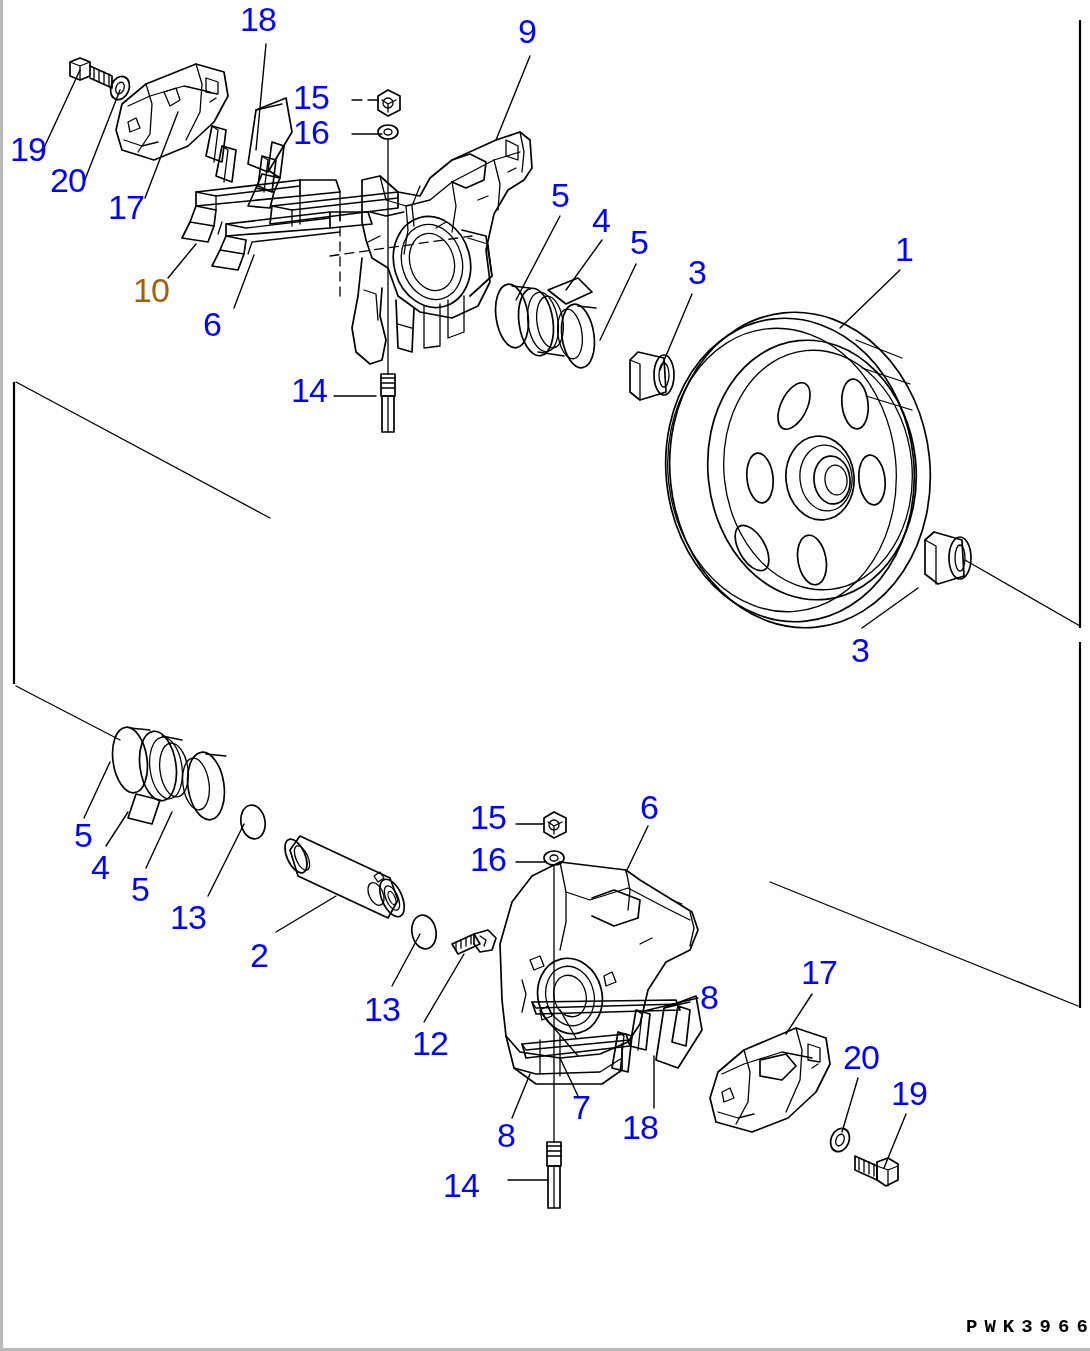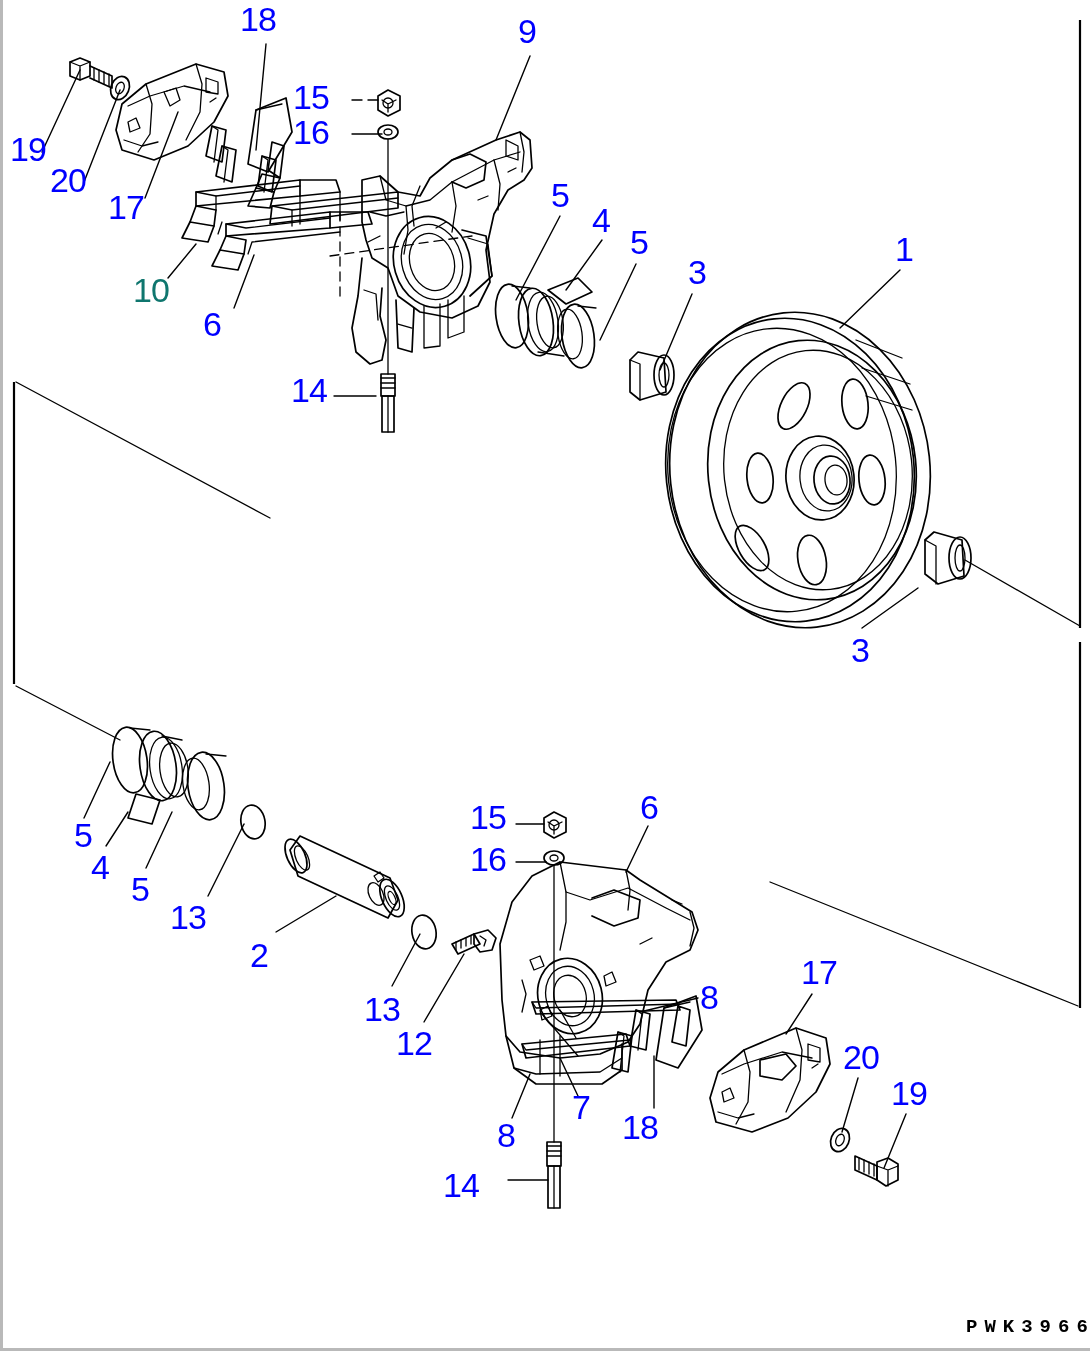--- a/index.html
+++ b/index.html
@@ -382,34 +382,34 @@
       <div class="callout" style="left: 293px; top: 80px; color: rgb(0, 0, 255);">15</div>
       <div class="callout" style="left: 293px; top: 115px; color: rgb(0, 0, 255);">16</div>
       <div class="callout" style="left: 10px; top: 132px; color: rgb(0, 0, 255);">19</div>
       <div class="callout" style="left: 50px; top: 163px; color: rgb(0, 0, 255);">20</div>
       <div class="callout" style="left: 108px; top: 190px; color: rgb(0, 0, 255);">17</div>
       <div class="callout" style="left: 551px; top: 178px; color: rgb(0, 0, 255);">5</div>
       <div class="callout" style="left: 592px; top: 203px; color: rgb(0, 0, 255);">4</div>
       <div class="callout" style="left: 630px; top: 225px; color: rgb(0, 0, 255);">5</div>
       <div class="callout" style="left: 688px; top: 255px; color: rgb(0, 0, 255);">3</div>
       <div class="callout" style="left: 895px; top: 232px; color: rgb(0, 0, 255);">1</div>
-      <div class="callout" style="left: 133px; top: 273px; color: #0f766e; text-align: right;">10</div>
+      <div class="callout" style="left: 133px; top: 273px; color: #a16207; text-align: right;">10</div>
       <div class="callout" style="left: 203px; top: 307px; color: rgb(0, 0, 255);">6</div>
       <div class="callout" style="left: 291px; top: 373px; color: rgb(0, 0, 255);">14</div>
       <div class="callout" style="left: 851px; top: 633px; color: rgb(0, 0, 255);">3</div>
       <div class="callout" style="left: 74px; top: 818px; color: rgb(0, 0, 255);">5</div>
       <div class="callout" style="left: 91px; top: 850px; color: rgb(0, 0, 255);">4</div>
       <div class="callout" style="left: 131px; top: 872px; color: rgb(0, 0, 255);">5</div>
       <div class="callout" style="left: 170px; top: 900px; color: rgb(0, 0, 255);">13</div>
       <div class="callout" style="left: 250px; top: 938px; color: rgb(0, 0, 255);">2</div>
       <div class="callout" style="left: 470px; top: 800px; color: rgb(0, 0, 255);">15</div>
       <div class="callout" style="left: 470px; top: 842px; color: rgb(0, 0, 255);">16</div>
       <div class="callout" style="left: 640px; top: 790px; color: rgb(0, 0, 255);">6</div>
       <div class="callout" style="left: 364px; top: 992px; color: rgb(0, 0, 255);">13</div>
-      <div class="callout" style="left: 396px; top: 1026px; color: rgb(0, 0, 255);">12</div>
+      <div class="callout" style="left: 412px; top: 1026px; color: rgb(0, 0, 255);">12</div>
       <div class="callout" style="left: 700px; top: 980px; color: rgb(0, 0, 255);">8</div>
       <div class="callout" style="left: 801px; top: 955px; color: rgb(0, 0, 255);">17</div>
       <div class="callout" style="left: 843px; top: 1040px; color: rgb(0, 0, 255);">20</div>
       <div class="callout" style="left: 891px; top: 1076px; color: rgb(0, 0, 255);">19</div>
       <div class="callout" style="left: 497px; top: 1118px; color: rgb(0, 0, 255);">8</div>
       <div class="callout" style="left: 572px; top: 1090px; color: rgb(0, 0, 255);">7</div>
       <div class="callout" style="left: 622px; top: 1110px; color: rgb(0, 0, 255);">18</div>
       <div class="callout" style="left: 443px; top: 1168px; color: rgb(0, 0, 255);">14</div>
     </div>
 

